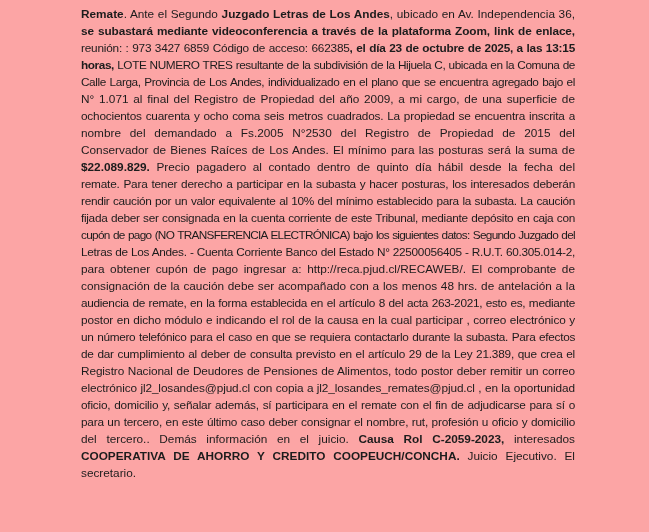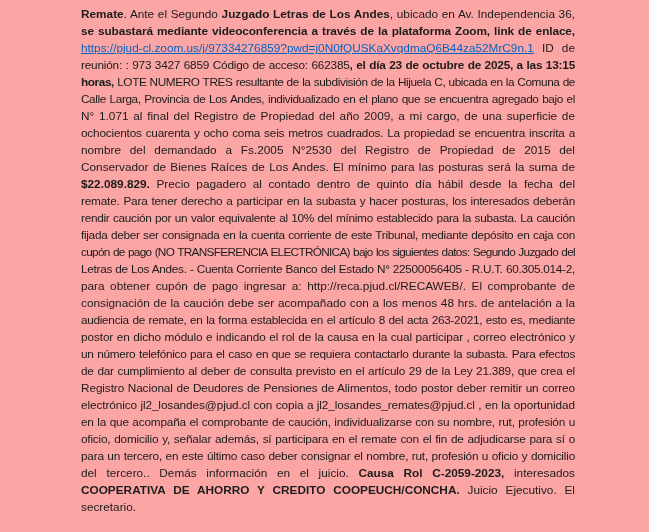--- a/index.html
+++ b/index.html
@@ -39,21 +39,20 @@
     cursor: pointer;
   }
 </style>
 </head>
 <body>
 
 <div class="page">
   <div id="doc">
       <div class="line" style=""><span class="seg b">Remate</span><span class="seg">. Ante el Segundo </span><span class="seg b">Juzgado Letras de Los Andes</span><span class="seg">, ubicado en Av. Independencia 36,</span></div>
       <div class="line" style="letter-spacing: -0.1px;"><span class="seg b">se subastará mediante videoconferencia a través de la plataforma Zoom, link de enlace,</span></div>
-      <div class="line" style=""><a class="seg lnk" href="#">https://pjud-cl.zoom.us/j/97334276859?pwd=j0N0fQUSKaXvqdmaQ6B44za52MrC9n.1</a><span class="seg"> ID de</span></div>
       <div class="line" style="letter-spacing: -0.2px;"><span class="seg">reunión: : 973 3427 6859 Código de acceso: 662385</span><span class="seg b">, el día 23 de octubre de 2025, a las 13:15</span></div>
       <div class="line" style="letter-spacing: -0.4px;"><span class="seg b">horas,</span><span class="seg"> LOTE NUMERO TRES resultante de la subdivisión de la Hijuela C, ubicada en la Comuna de</span></div>
       <div class="line" style="letter-spacing: -0.4px;"><span class="seg">Calle Larga, Provincia de Los Andes, individualizado en el plano que se encuentra agregado bajo el</span></div>
       <div class="line" style=""><span class="seg">N° 1.071 al final del Registro de Propiedad del año 2009, a mi cargo, de una superficie de</span></div>
       <div class="line" style="letter-spacing: -0.2px;"><span class="seg">ochocientos cuarenta y ocho coma seis metros cuadrados. La propiedad se encuentra inscrita a</span></div>
       <div class="line" style=""><span class="seg">nombre del demandado a Fs.2005 N°2530 del Registro de Propiedad de 2015 del</span></div>
       <div class="line" style=""><span class="seg">Conservador de Bienes Raíces de Los Andes. El mínimo para las posturas será la suma de</span></div>
       <div class="line" style=""><span class="seg b">$22.089.829.</span><span class="seg"> Precio pagadero al contado dentro de quinto día hábil desde la fecha del</span></div>
       <div class="line" style="letter-spacing: -0.2px;"><span class="seg">remate. Para tener derecho a participar en la subasta y hacer posturas, los interesados deberán</span></div>
       <div class="line" style="letter-spacing: -0.3px;"><span class="seg">rendir caución por un valor equivalente al 10% del mínimo establecido para la subasta. La caución</span></div>
@@ -61,20 +60,19 @@
       <div class="line" style="letter-spacing: -0.7px;"><span class="seg">cupón de pago (NO TRANSFERENCIA ELECTRÓNICA) bajo los siguientes datos: Segundo Juzgado del</span></div>
       <div class="line" style="letter-spacing: -0.3px;"><span class="seg">Letras de Los Andes. - Cuenta Corriente Banco del Estado N° 22500056405 - R.U.T. 60.305.014-2,</span></div>
       <div class="line" style=""><span class="seg">para obtener cupón de pago ingresar a: http://reca.pjud.cl/RECAWEB/. El comprobante de</span></div>
       <div class="line" style=""><span class="seg">consignación de la caución debe ser acompañado con a los menos 48 hrs. de antelación a la</span></div>
       <div class="line" style="letter-spacing: -0.3px;"><span class="seg">audiencia de remate, en la forma establecida en el artículo 8 del acta 263-2021, esto es, mediante</span></div>
       <div class="line" style="letter-spacing: -0.1px;"><span class="seg">postor en dicho módulo e indicando el rol de la causa en la cual participar , correo electrónico y</span></div>
       <div class="line" style="letter-spacing: -0.3px;"><span class="seg">un número telefónico para el caso en que se requiera contactarlo durante la subasta. Para efectos</span></div>
       <div class="line" style="letter-spacing: -0.2px;"><span class="seg">de dar cumplimiento al deber de consulta previsto en el artículo 29 de la Ley 21.389, que crea el</span></div>
       <div class="line" style="letter-spacing: -0.1px;"><span class="seg">Registro Nacional de Deudores de Pensiones de Alimentos, todo postor deber remitir un correo</span></div>
       <div class="line" style="letter-spacing: -0.1px;"><span class="seg">electrónico jl2_losandes@pjud.cl con copia a jl2_losandes_remates@pjud.cl , en la oportunidad</span></div>
-      <div class="line" style="letter-spacing: -0.2px;"><span class="seg">en la que acompaña el comprobante de caución, individualizarse con su nombre, rut, profesión u</span></div>
       <div class="line" style="letter-spacing: -0.2px;"><span class="seg">oficio, domicilio y, señalar además, sí participara en el remate con el fin de adjudicarse para sí o</span></div>
       <div class="line" style="letter-spacing: -0.2px;"><span class="seg">para un tercero, en este último caso deber consignar el nombre, rut, profesión u oficio y domicilio</span></div>
       <div class="line" style=""><span class="seg">del tercero.. Demás información en el juicio. </span><span class="seg b">Causa Rol C-2059-2023,</span><span class="seg"> interesados</span></div>
       <div class="line" style=""><span class="seg b">COOPERATIVA DE AHORRO Y CREDITO COOPEUCH/CONCHA.</span><span class="seg"> Juicio Ejecutivo. El</span></div>
       <div class="line nojust" style=""><span class="seg">secretario.</span></div>
     </div>
 </div>
 
 </body></html>

